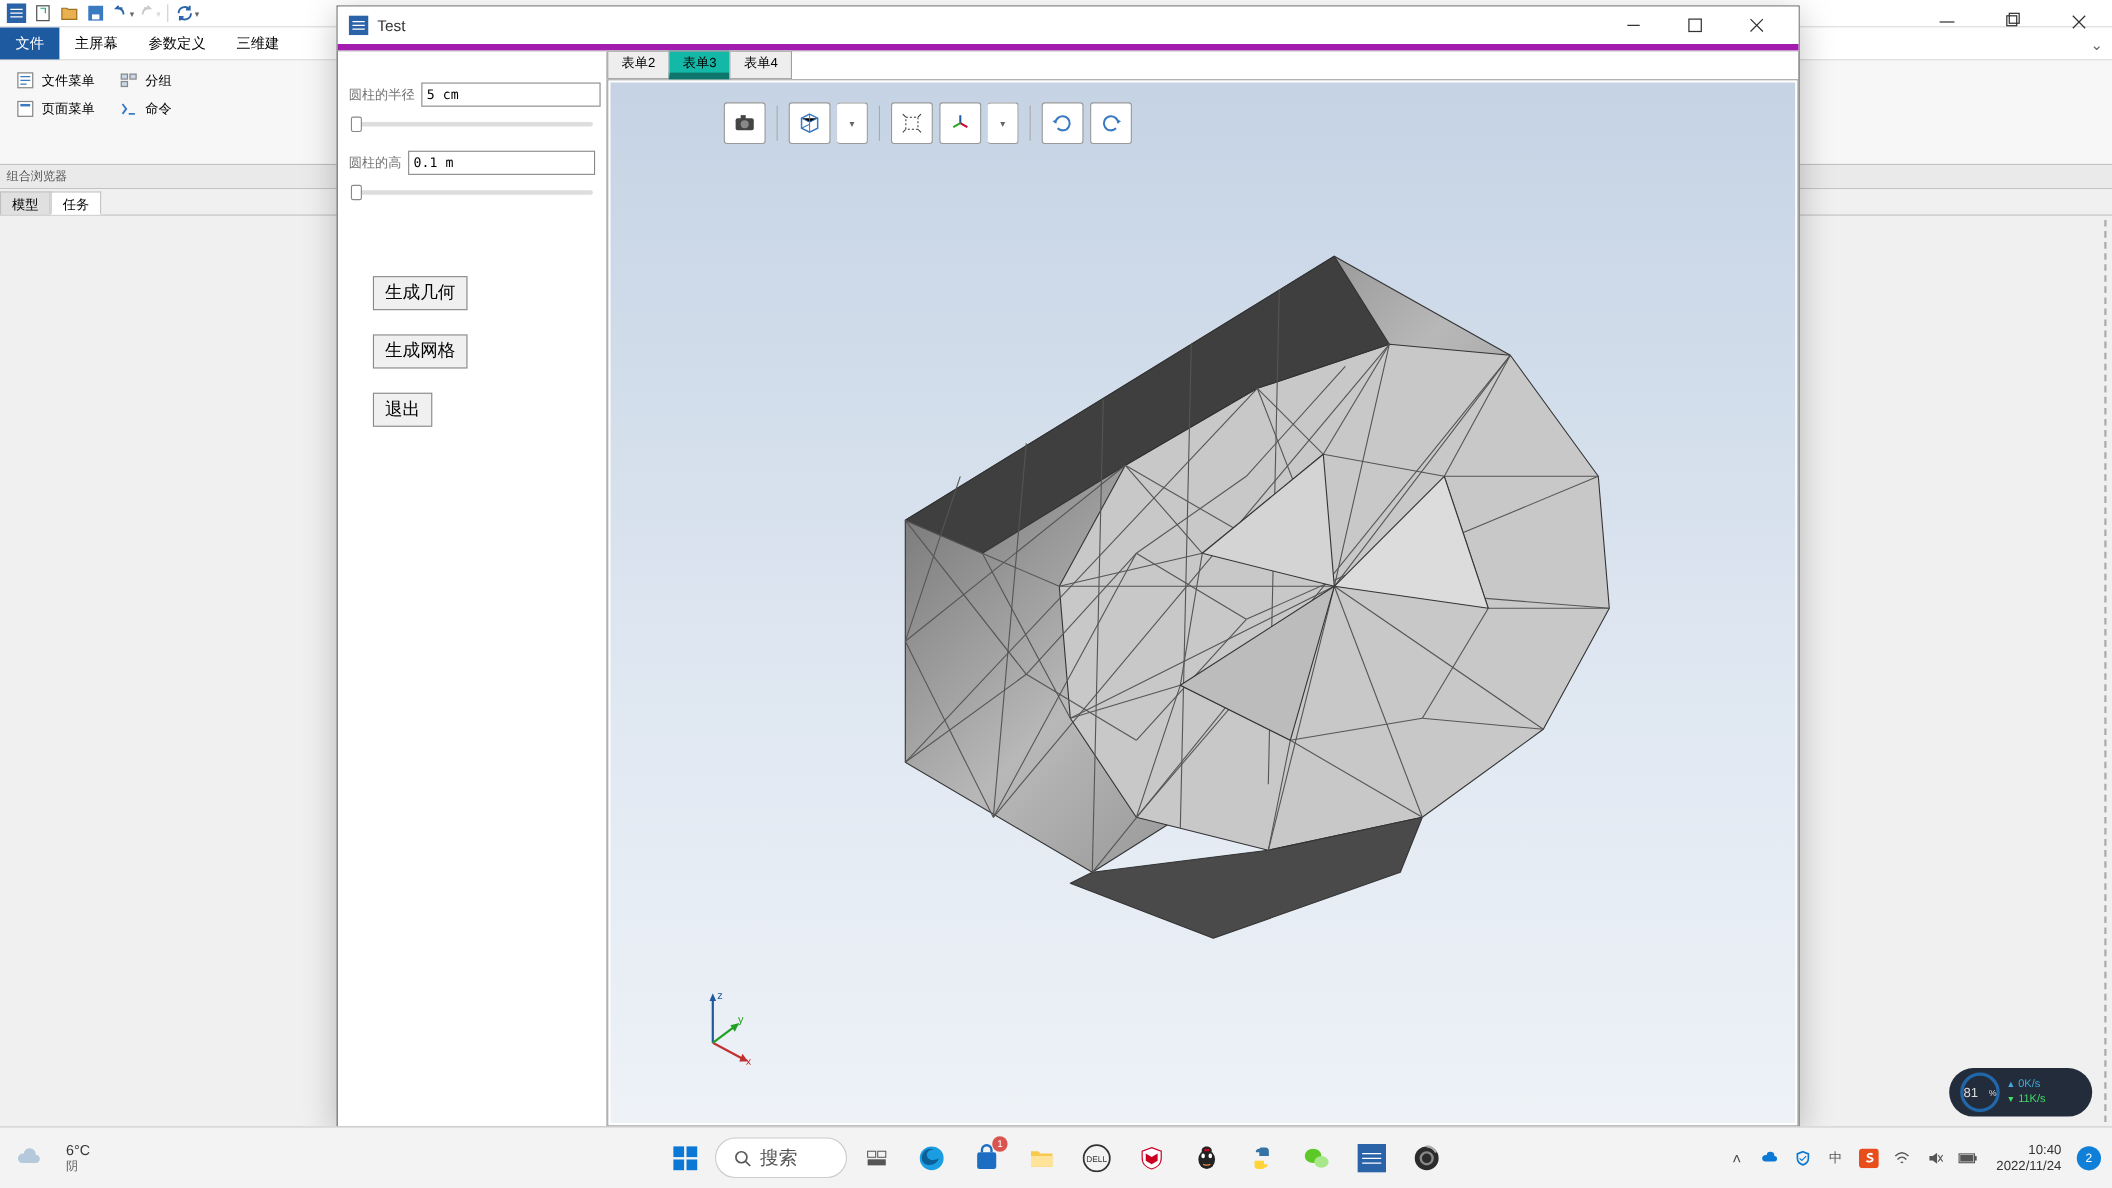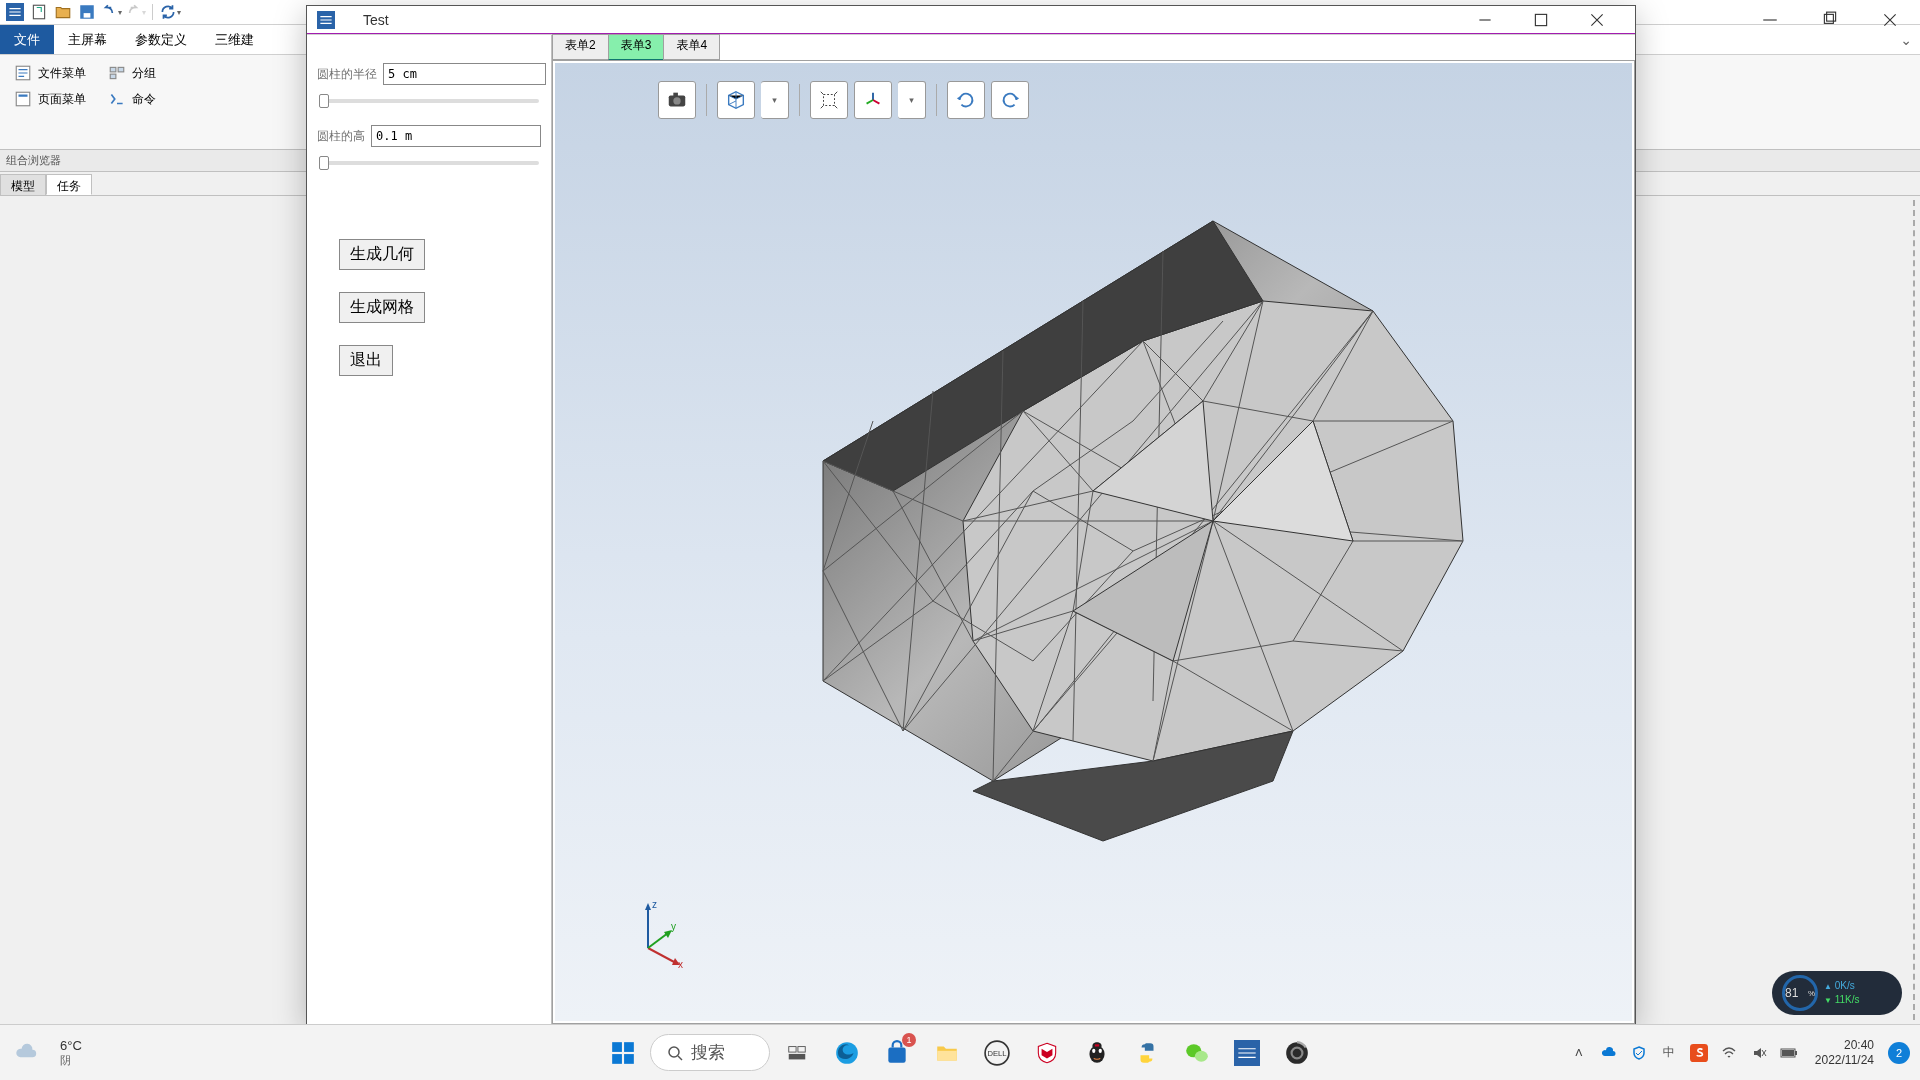--- a/index.html
+++ b/index.html
@@ -26,29 +26,29 @@
 
     
     .subheader { height:22px; background:#eaeaea; border-bottom:1px solid #c0c0c0; display:flex; align-items:center; padding-left:6px; font-size:11px; color:#555; }
     .left-tabs { height:24px; background:#f0f0f0; border-bottom:1px solid #c0c0c0; display:flex; }
     .left-tab { padding:3px 10px; border:1px solid #c0c0c0; border-bottom:none; background:#f9f9f9; font-size:12px; cursor:pointer; margin-top:2px; }
     .left-tab.active { background:#fff; border-bottom:1px solid #fff; }
     .left-tab.inactive { background:#e0e0e0; }
 
     
     .test-window { position:absolute; left:306px; top:5px; width:1330px; height:1020px; background:#fff; border:1px solid #555; box-shadow:0 8px 30px rgba(0,0,0,.25); z-index:100; display:flex; flex-direction:column; }
-    .test-title { height:28px; display:flex; align-items:center; padding:0 10px; background:#fff; border-bottom:1px solid #a21caf;gap:20px; }
+    .test-title { height:40px; display:flex; align-items:center; padding:0 10px; background:#fff; border-bottom:6px solid #a21caf; }
     .test-title-text { margin-left:8px; font-size:14px; color:#333; }
     .test-win-controls { margin-left:auto; display:flex; }
     .tw-btn { width:56px; height:30px; display:flex; align-items:center; justify-content:center; cursor:pointer; border-radius:3px; }
 
     .test-body { flex:1; display:flex; position:relative; border-top:1px solid #d0d0d0; }
     .test-tabs { position:absolute; left:245px; top:-1px; height:26px; display:flex; z-index:3; }
     .ttab { padding:2px 12px; border:1px solid #a0a0a0; background:#eee; font-size:12px; cursor:pointer; margin-right:-1px; }
-    .ttab.active { background:#86efac; border-bottom:1px solid #0f766e; }
+    .ttab.active { background:#14b8a6; border-bottom:6px solid #0f766e; }
 
     .test-side { width:245px; border-right:1px solid #c0c0c0; padding:28px 10px 10px; display:flex; flex-direction:column; gap:10px; }
     .param-row { display:flex; align-items:center; gap:6px; }
     .param-row label { font-size:12px; color:#737373; white-space:nowrap; }
     .param-row input { flex:1; border:1px solid #888; padding:2px 4px; font-family:monospace; font-size:12px; height:22px; }
     .slider { height:4px; background:#ddd; border-radius:2px; position:relative; margin:4px 2px 12px; }
     .slider-thumb { position:absolute; left:0; top:-5px; width:10px; height:14px; background:#fff; border:1px solid #888; border-radius:2px; cursor:pointer; }
     .gen-btn { display:inline-block; padding:4px 10px; border:1px solid #888; background:#f0f0f0; font-size:16px; cursor:pointer; margin-left:22px; margin-top:12px; width:fit-content;}
 
     .viewport { flex:1; margin-top:25px; position:relative; border:1px solid #a0a0a0; }
@@ -561,18 +561,18 @@
         </svg>
       </div>
     <div class="tray-icon">
         <svg width="18" height="12" viewBox="0 0 18 12">
           <rect x="1" y="2" width="14" height="8" fill="none" stroke="#555"></rect>
           <rect x="15" y="4" width="2" height="4" fill="#555"></rect>
           <rect x="2" y="3" width="12" height="6" fill="#555"></rect>
         </svg>
       </div>
     <div class="tray-time">
-      <div>20:40</div>
+      <div>10:40</div>
       <div>2022/11/24</div>
     </div>
     <div class="notif-badge">2</div>
   </div>
 </div>
 
 </body></html>

